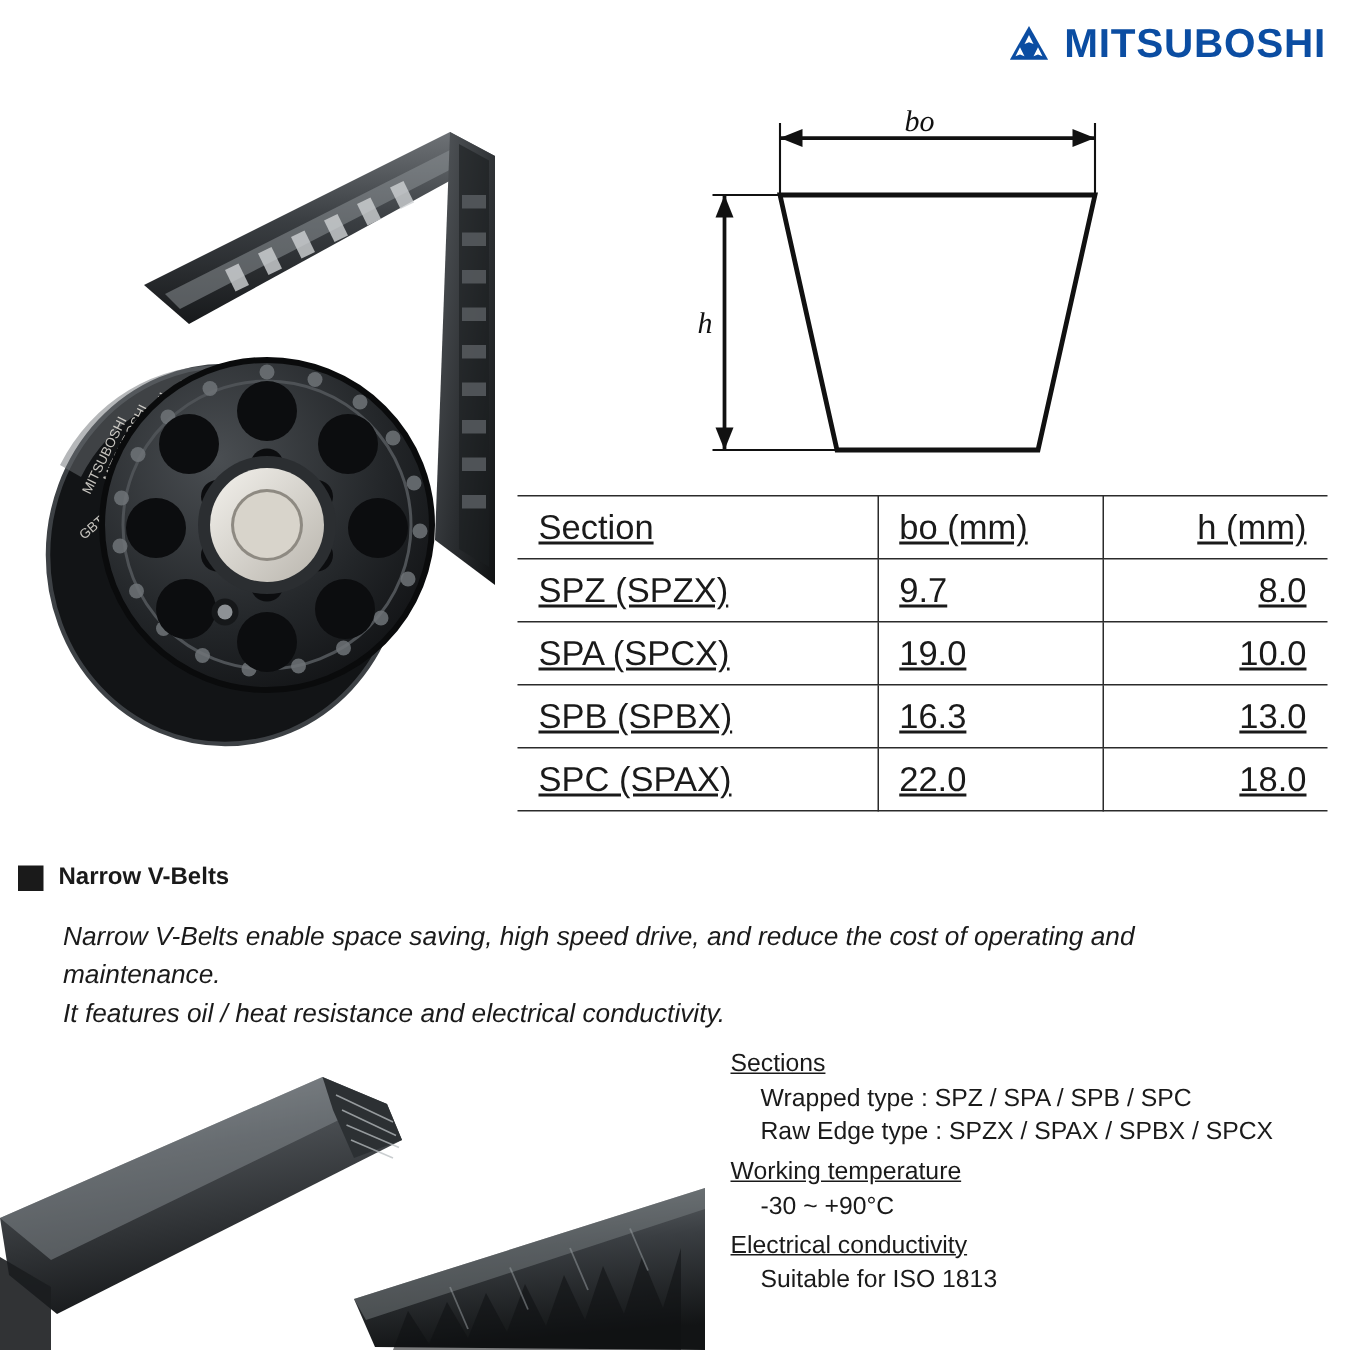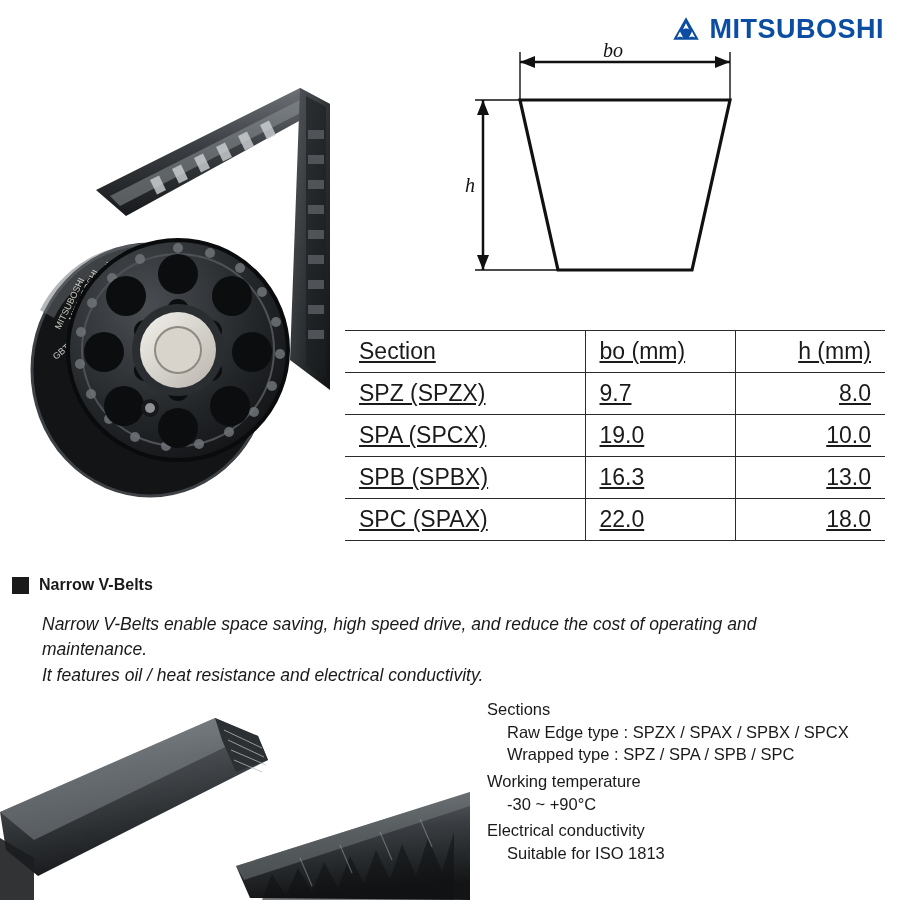--- a/index.html
+++ b/index.html
@@ -24,21 +24,21 @@
     color: #0b4da2; font-family: "Liberation Sans", sans-serif;
   }
 
   
   .photo-top {
     position: absolute; left: 0px; top: 60px; width: 420px; height: 460px;
     overflow: hidden;
   }
 
   
-  .diagram { position: absolute; left: 445px; top: 42px; width: 430px; height: 260px; }
+  .diagram { position: absolute; left: 445px; top: 72px; width: 430px; height: 260px; }
   .dim-label { font-size: 20px; font-style: italic; font-family: "Liberation Serif", serif; }
 
   
   .spec-table {
     position: absolute; left: 345px; top: 330px; width: 540px;
     border-collapse: collapse;
   }
   .spec-table td, .spec-table th {
     font-size: 23px; font-weight: normal; padding: 7px 14px;
     border-bottom: 1px solid #2b2b2b;
@@ -69,21 +69,21 @@
   
   .photo-bottom {
     position: absolute; left: 0px; top: 700px; width: 470px; height: 200px;
     overflow: hidden;
   }
 
   
   .spec-list { position: absolute; left: 487px; top: 700px; width: 410px; font-size: 16.5px; }
   .spec-list .grp { margin-bottom: 6px; }
   .spec-list .grp-title {
-    display: inline-block; margin-bottom: 2px;
+    text-decoration: underline; display: inline-block; margin-bottom: 2px;
   }
   .spec-list .grp-line { padding-left: 20px; line-height: 1.35; }
 </style>
 </head>
 <body>
 
 <div class="page">
 
   <div class="brand">
     <svg class="brand-mark" viewBox="0 0 40 40">
@@ -313,22 +313,22 @@
         <line x1="340" y1="145" x2="352" y2="173"></line>
         <line x1="380" y1="132" x2="392" y2="160"></line>
         <line x1="420" y1="119" x2="432" y2="147"></line>
       </g>
     </svg>
   </div>
 
   <div class="spec-list">
     <div class="grp">
       <span class="grp-title">Sections</span>
+      <div class="grp-line">Wrapped type : SPZ / SPA / SPB / SPC</div>
       <div class="grp-line">Raw Edge type : SPZX / SPAX / SPBX / SPCX</div>
-      <div class="grp-line">Wrapped type : SPZ / SPA / SPB / SPC</div>
     </div>
     <div class="grp">
       <span class="grp-title">Working temperature</span>
       <div class="grp-line">-30 ~ +90°C</div>
     </div>
     <div class="grp">
       <span class="grp-title">Electrical conductivity</span>
       <div class="grp-line">Suitable for ISO 1813</div>
     </div>
   </div>

